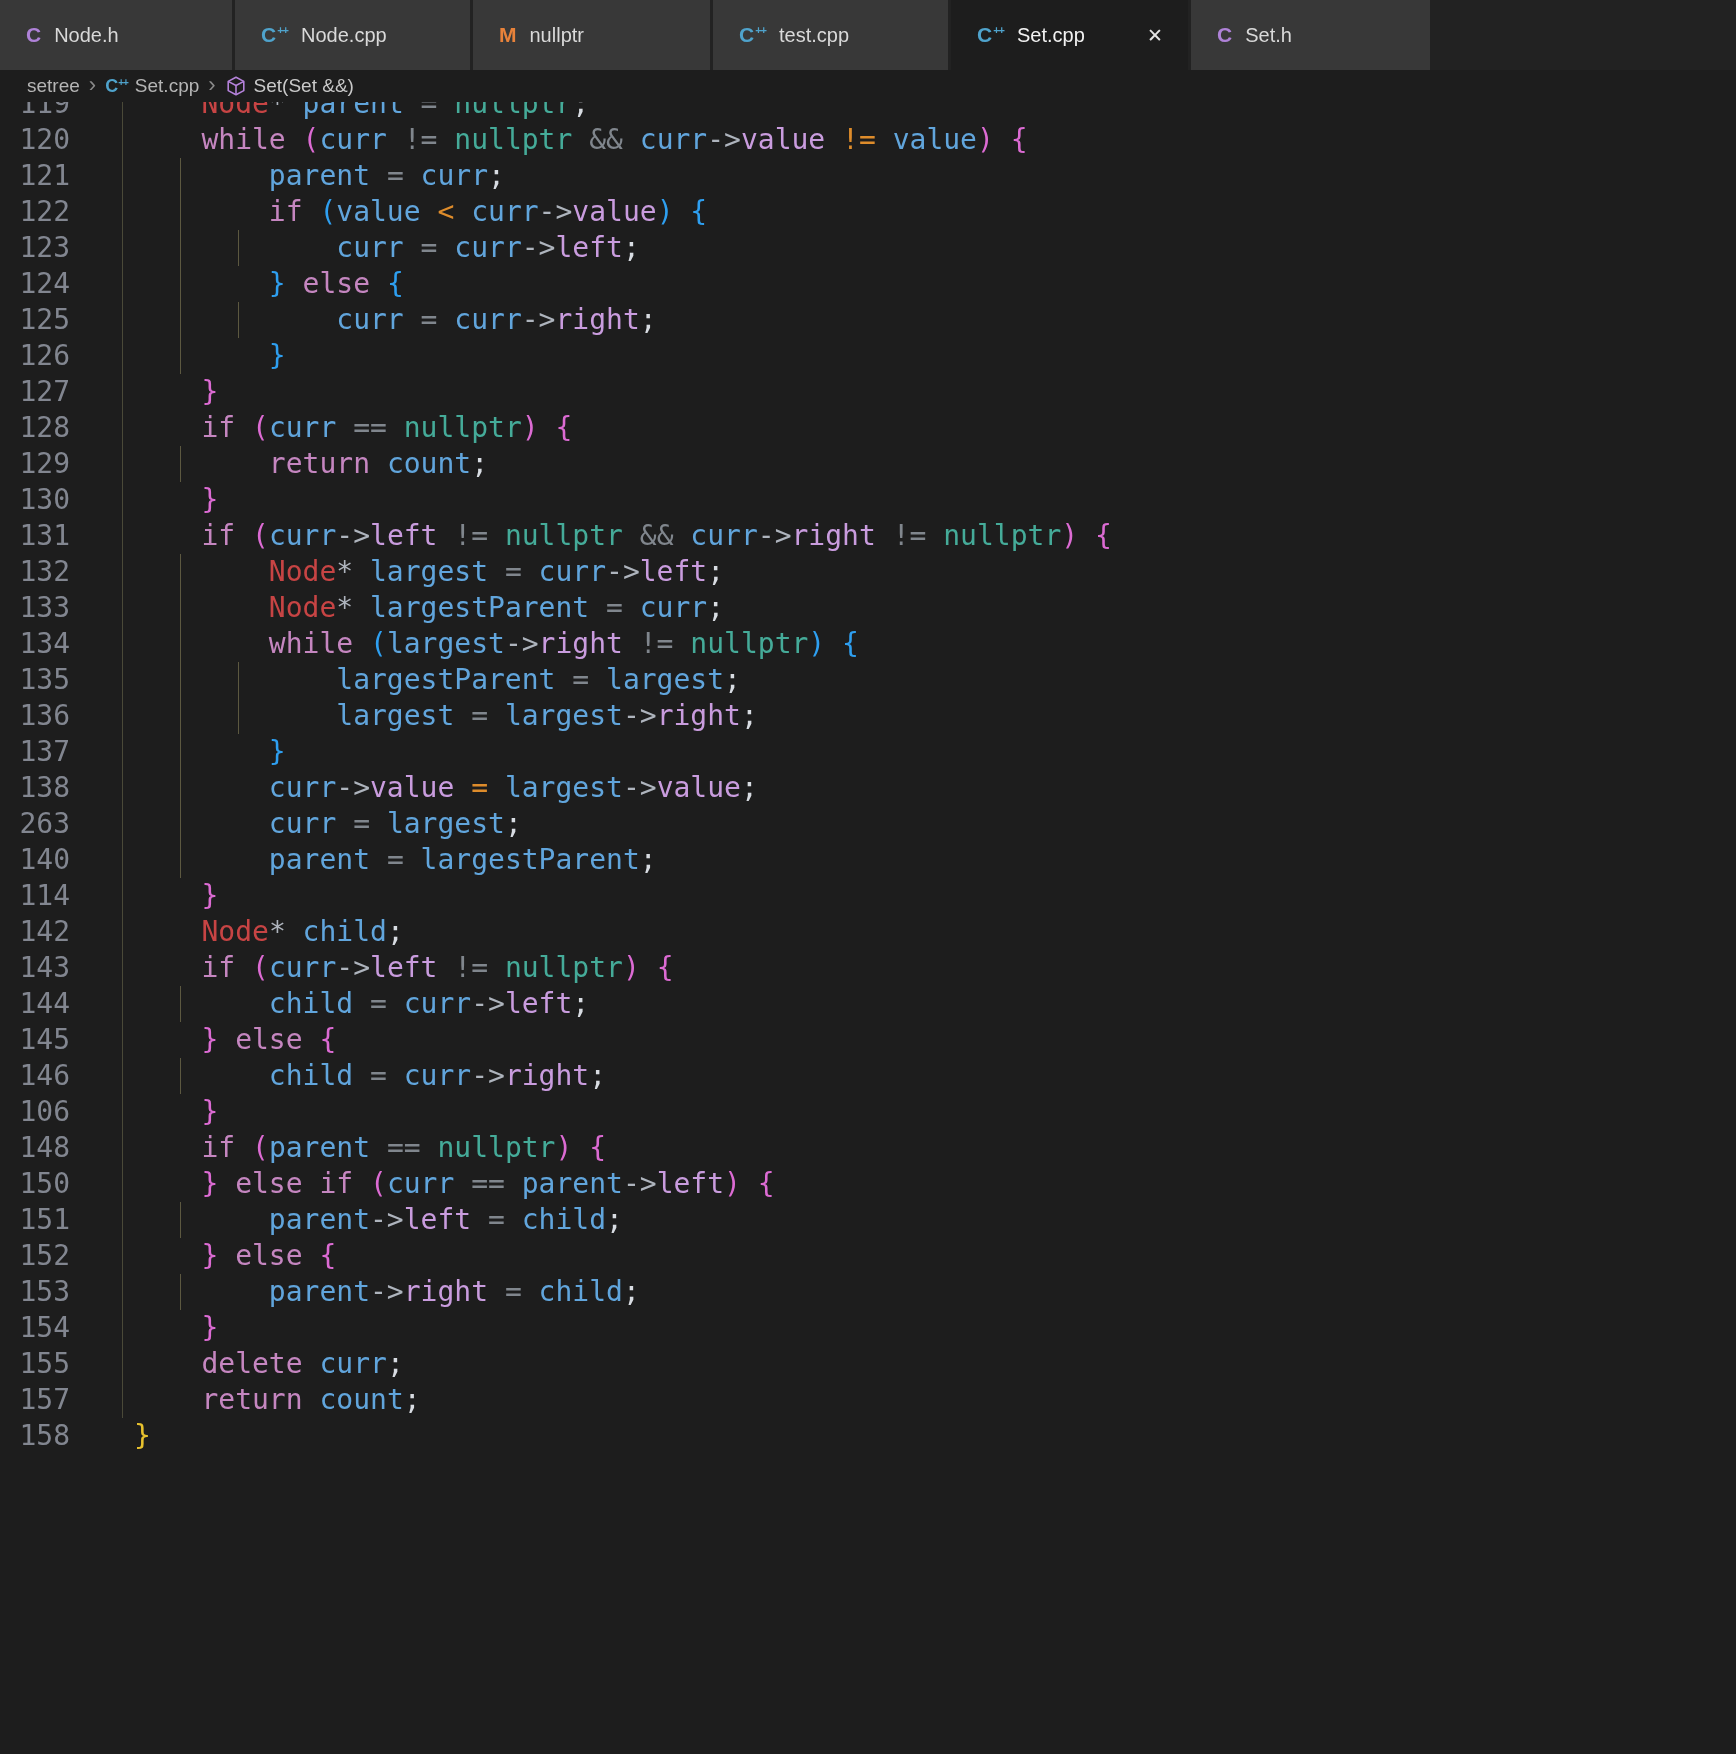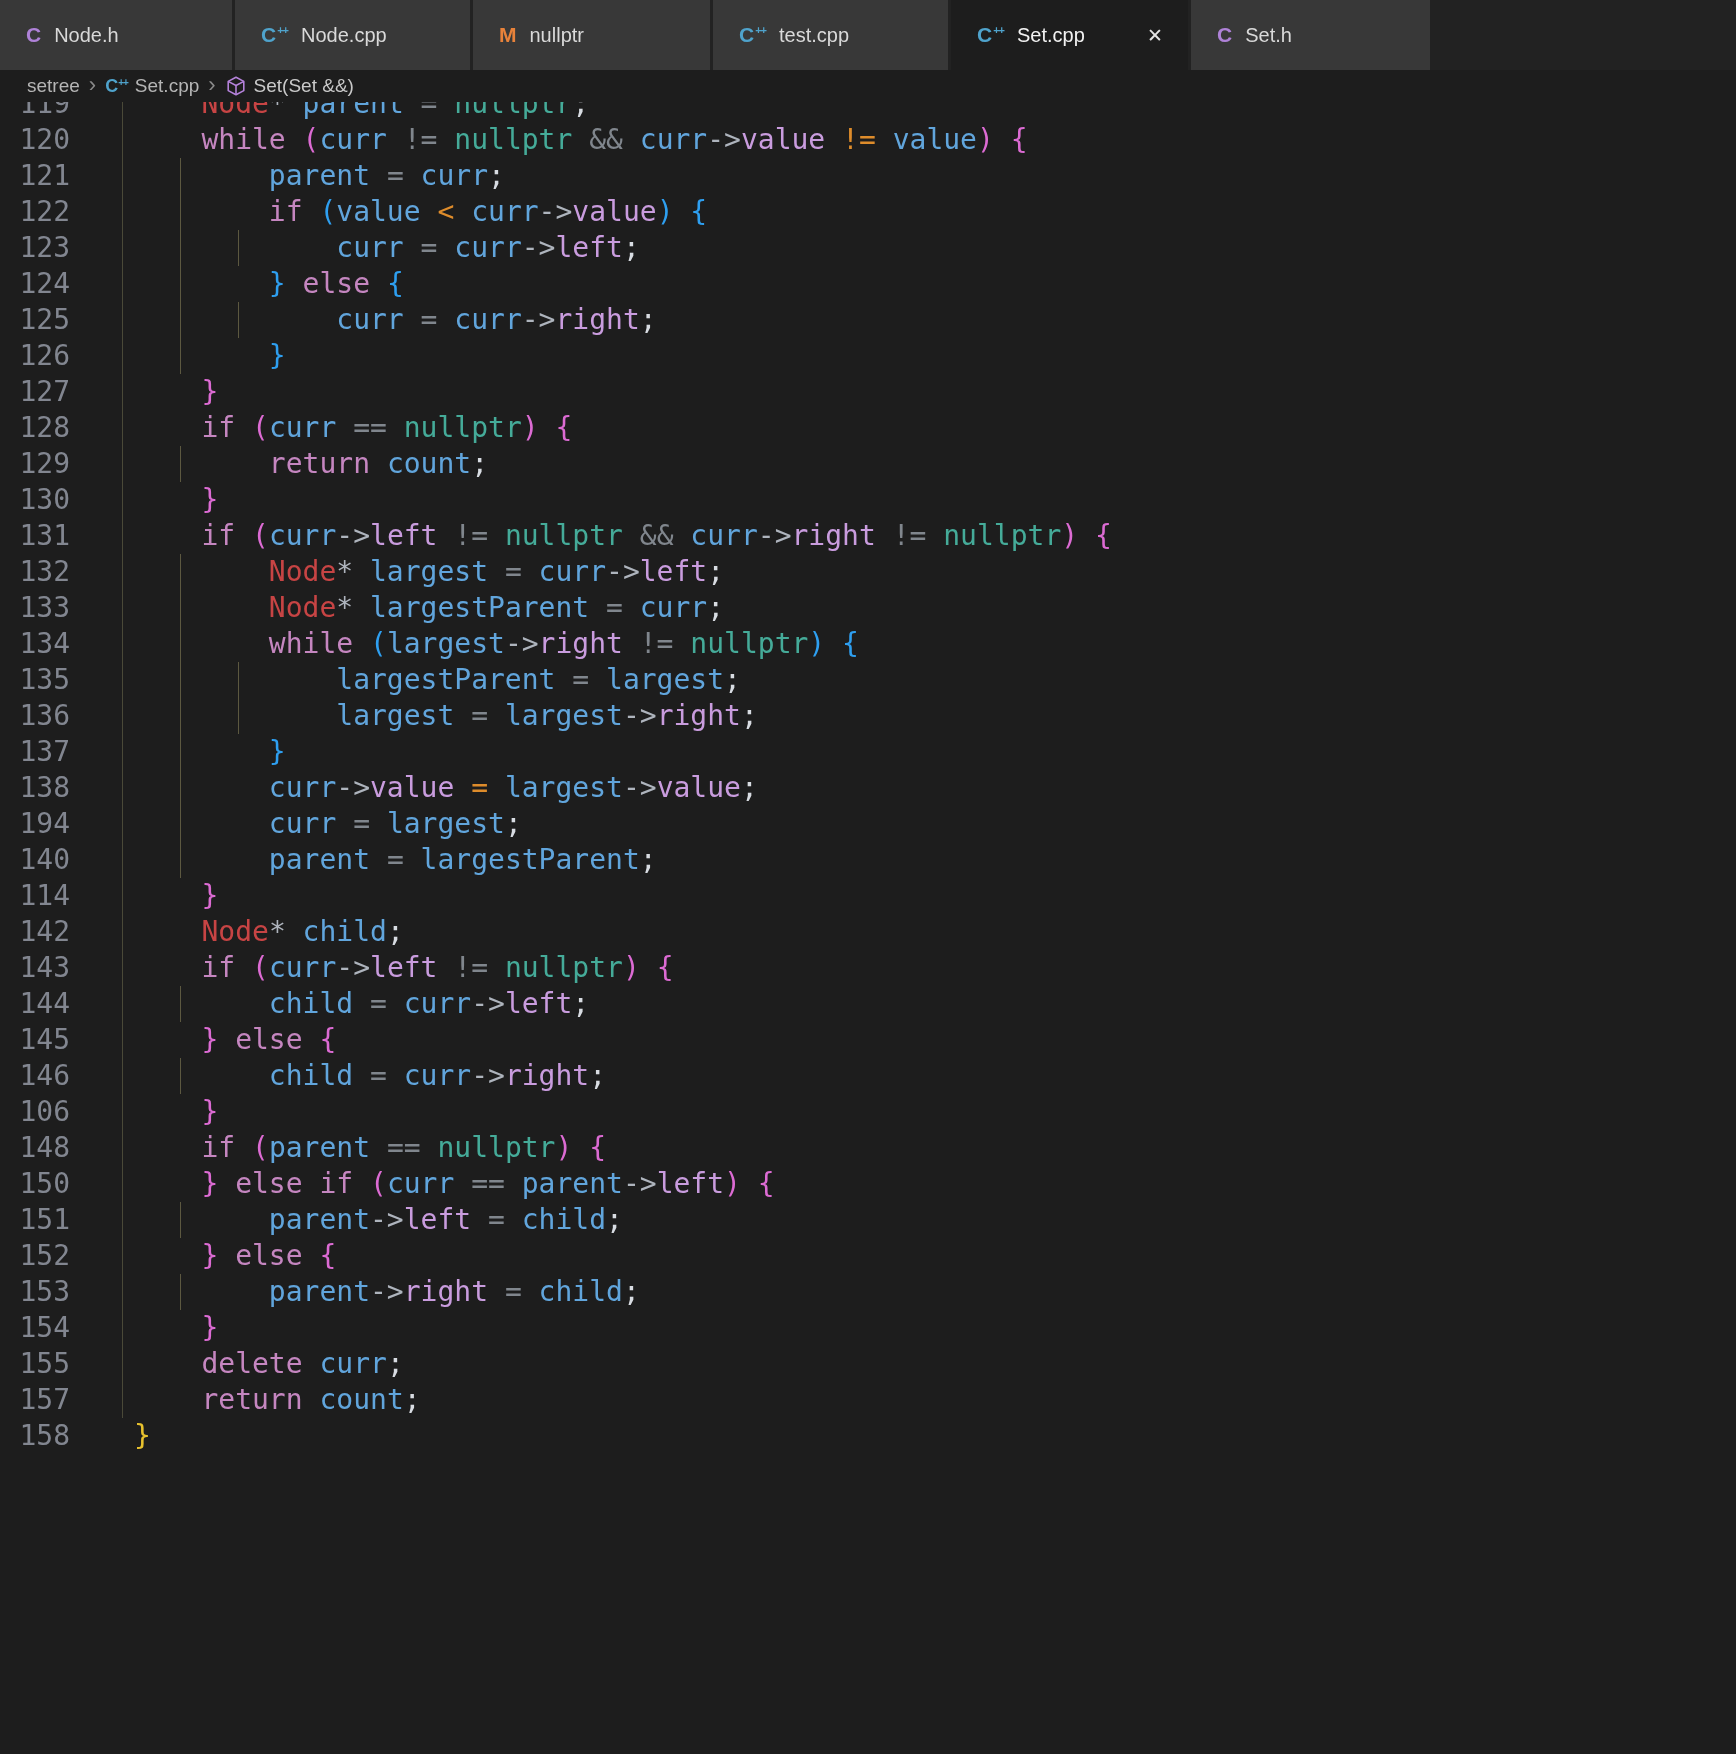--- a/index.html
+++ b/index.html
@@ -68,21 +68,21 @@
         <div class="row"><span class="guide g0" style="left: 122px;"></span><span class="guide" style="left: 179.8px;"></span><span class="ln">129</span><span class="src"><span class="tk-w">        </span><span class="tk-k">return</span><span class="tk-w"> </span><span class="tk-v">count</span><span class="tk-s">;</span></span></div>
         <div class="row"><span class="guide g0" style="left: 122px;"></span><span class="ln">130</span><span class="src"><span class="tk-w">    </span><span class="tk-b2">}</span></span></div>
         <div class="row"><span class="guide g0" style="left: 122px;"></span><span class="ln">131</span><span class="src"><span class="tk-w">    </span><span class="tk-k">if</span><span class="tk-w"> </span><span class="tk-b2">(</span><span class="tk-v">curr</span><span class="tk-a">-&gt;</span><span class="tk-m">left</span><span class="tk-w"> </span><span class="tk-o">!=</span><span class="tk-w"> </span><span class="tk-nl">nullptr</span><span class="tk-w"> </span><span class="tk-o">&amp;&amp;</span><span class="tk-w"> </span><span class="tk-v">curr</span><span class="tk-a">-&gt;</span><span class="tk-m">right</span><span class="tk-w"> </span><span class="tk-o">!=</span><span class="tk-w"> </span><span class="tk-nl">nullptr</span><span class="tk-b2">)</span><span class="tk-w"> </span><span class="tk-b2">{</span></span></div>
         <div class="row"><span class="guide g0" style="left: 122px;"></span><span class="guide" style="left: 179.8px;"></span><span class="ln">132</span><span class="src"><span class="tk-w">        </span><span class="tk-ty">Node</span><span class="tk-a">*</span><span class="tk-w"> </span><span class="tk-v">largest</span><span class="tk-w"> </span><span class="tk-o">=</span><span class="tk-w"> </span><span class="tk-v">curr</span><span class="tk-a">-&gt;</span><span class="tk-m">left</span><span class="tk-s">;</span></span></div>
         <div class="row"><span class="guide g0" style="left: 122px;"></span><span class="guide" style="left: 179.8px;"></span><span class="ln">133</span><span class="src"><span class="tk-w">        </span><span class="tk-ty">Node</span><span class="tk-a">*</span><span class="tk-w"> </span><span class="tk-v">largestParent</span><span class="tk-w"> </span><span class="tk-o">=</span><span class="tk-w"> </span><span class="tk-v">curr</span><span class="tk-s">;</span></span></div>
         <div class="row"><span class="guide g0" style="left: 122px;"></span><span class="guide" style="left: 179.8px;"></span><span class="ln">134</span><span class="src"><span class="tk-w">        </span><span class="tk-k">while</span><span class="tk-w"> </span><span class="tk-b3">(</span><span class="tk-v">largest</span><span class="tk-a">-&gt;</span><span class="tk-m">right</span><span class="tk-w"> </span><span class="tk-o">!=</span><span class="tk-w"> </span><span class="tk-nl">nullptr</span><span class="tk-b3">)</span><span class="tk-w"> </span><span class="tk-b3">{</span></span></div>
         <div class="row"><span class="guide g0" style="left: 122px;"></span><span class="guide" style="left: 179.8px;"></span><span class="guide" style="left: 237.6px;"></span><span class="ln">135</span><span class="src"><span class="tk-w">            </span><span class="tk-v">largestParent</span><span class="tk-w"> </span><span class="tk-o">=</span><span class="tk-w"> </span><span class="tk-v">largest</span><span class="tk-s">;</span></span></div>
         <div class="row"><span class="guide g0" style="left: 122px;"></span><span class="guide" style="left: 179.8px;"></span><span class="guide" style="left: 237.6px;"></span><span class="ln">136</span><span class="src"><span class="tk-w">            </span><span class="tk-v">largest</span><span class="tk-w"> </span><span class="tk-o">=</span><span class="tk-w"> </span><span class="tk-v">largest</span><span class="tk-a">-&gt;</span><span class="tk-m">right</span><span class="tk-s">;</span></span></div>
         <div class="row"><span class="guide g0" style="left: 122px;"></span><span class="guide" style="left: 179.8px;"></span><span class="ln">137</span><span class="src"><span class="tk-w">        </span><span class="tk-b3">}</span></span></div>
         <div class="row"><span class="guide g0" style="left: 122px;"></span><span class="guide" style="left: 179.8px;"></span><span class="ln">138</span><span class="src"><span class="tk-w">        </span><span class="tk-v">curr</span><span class="tk-a">-&gt;</span><span class="tk-m">value</span><span class="tk-w"> </span><span class="tk-g">=</span><span class="tk-w"> </span><span class="tk-v">largest</span><span class="tk-a">-&gt;</span><span class="tk-m">value</span><span class="tk-s">;</span></span></div>
-        <div class="row"><span class="guide g0" style="left: 122px;"></span><span class="guide" style="left: 179.8px;"></span><span class="ln">194</span><span class="src"><span class="tk-w">        </span><span class="tk-v">curr</span><span class="tk-w"> </span><span class="tk-o">=</span><span class="tk-w"> </span><span class="tk-v">largest</span><span class="tk-s">;</span></span></div>
+        <div class="row"><span class="guide g0" style="left: 122px;"></span><span class="guide" style="left: 179.8px;"></span><span class="ln">263</span><span class="src"><span class="tk-w">        </span><span class="tk-v">curr</span><span class="tk-w"> </span><span class="tk-o">=</span><span class="tk-w"> </span><span class="tk-v">largest</span><span class="tk-s">;</span></span></div>
         <div class="row"><span class="guide g0" style="left: 122px;"></span><span class="guide" style="left: 179.8px;"></span><span class="ln">140</span><span class="src"><span class="tk-w">        </span><span class="tk-v">parent</span><span class="tk-w"> </span><span class="tk-o">=</span><span class="tk-w"> </span><span class="tk-v">largestParent</span><span class="tk-s">;</span></span></div>
         <div class="row"><span class="guide g0" style="left: 122px;"></span><span class="ln">114</span><span class="src"><span class="tk-w">    </span><span class="tk-b2">}</span></span></div>
         <div class="row"><span class="guide g0" style="left: 122px;"></span><span class="ln">142</span><span class="src"><span class="tk-w">    </span><span class="tk-ty">Node</span><span class="tk-a">*</span><span class="tk-w"> </span><span class="tk-v">child</span><span class="tk-s">;</span></span></div>
         <div class="row"><span class="guide g0" style="left: 122px;"></span><span class="ln">143</span><span class="src"><span class="tk-w">    </span><span class="tk-k">if</span><span class="tk-w"> </span><span class="tk-b2">(</span><span class="tk-v">curr</span><span class="tk-a">-&gt;</span><span class="tk-m">left</span><span class="tk-w"> </span><span class="tk-o">!=</span><span class="tk-w"> </span><span class="tk-nl">nullptr</span><span class="tk-b2">)</span><span class="tk-w"> </span><span class="tk-b2">{</span></span></div>
         <div class="row"><span class="guide g0" style="left: 122px;"></span><span class="guide" style="left: 179.8px;"></span><span class="ln">144</span><span class="src"><span class="tk-w">        </span><span class="tk-v">child</span><span class="tk-w"> </span><span class="tk-o">=</span><span class="tk-w"> </span><span class="tk-v">curr</span><span class="tk-a">-&gt;</span><span class="tk-m">left</span><span class="tk-s">;</span></span></div>
         <div class="row"><span class="guide g0" style="left: 122px;"></span><span class="ln">145</span><span class="src"><span class="tk-w">    </span><span class="tk-b2">}</span><span class="tk-w"> </span><span class="tk-k">else</span><span class="tk-w"> </span><span class="tk-b2">{</span></span></div>
         <div class="row"><span class="guide g0" style="left: 122px;"></span><span class="guide" style="left: 179.8px;"></span><span class="ln">146</span><span class="src"><span class="tk-w">        </span><span class="tk-v">child</span><span class="tk-w"> </span><span class="tk-o">=</span><span class="tk-w"> </span><span class="tk-v">curr</span><span class="tk-a">-&gt;</span><span class="tk-m">right</span><span class="tk-s">;</span></span></div>
         <div class="row"><span class="guide g0" style="left: 122px;"></span><span class="ln">106</span><span class="src"><span class="tk-w">    </span><span class="tk-b2">}</span></span></div>
         <div class="row"><span class="guide g0" style="left: 122px;"></span><span class="ln">148</span><span class="src"><span class="tk-w">    </span><span class="tk-k">if</span><span class="tk-w"> </span><span class="tk-b2">(</span><span class="tk-v">parent</span><span class="tk-w"> </span><span class="tk-o">==</span><span class="tk-w"> </span><span class="tk-nl">nullptr</span><span class="tk-b2">)</span><span class="tk-w"> </span><span class="tk-b2">{</span></span></div>
         <div class="row"><span class="guide g0" style="left: 122px;"></span><span class="ln">150</span><span class="src"><span class="tk-w">    </span><span class="tk-b2">}</span><span class="tk-w"> </span><span class="tk-k">else</span><span class="tk-w"> </span><span class="tk-k">if</span><span class="tk-w"> </span><span class="tk-b2">(</span><span class="tk-v">curr</span><span class="tk-w"> </span><span class="tk-o">==</span><span class="tk-w"> </span><span class="tk-v">parent</span><span class="tk-a">-&gt;</span><span class="tk-m">left</span><span class="tk-b2">)</span><span class="tk-w"> </span><span class="tk-b2">{</span></span></div>

